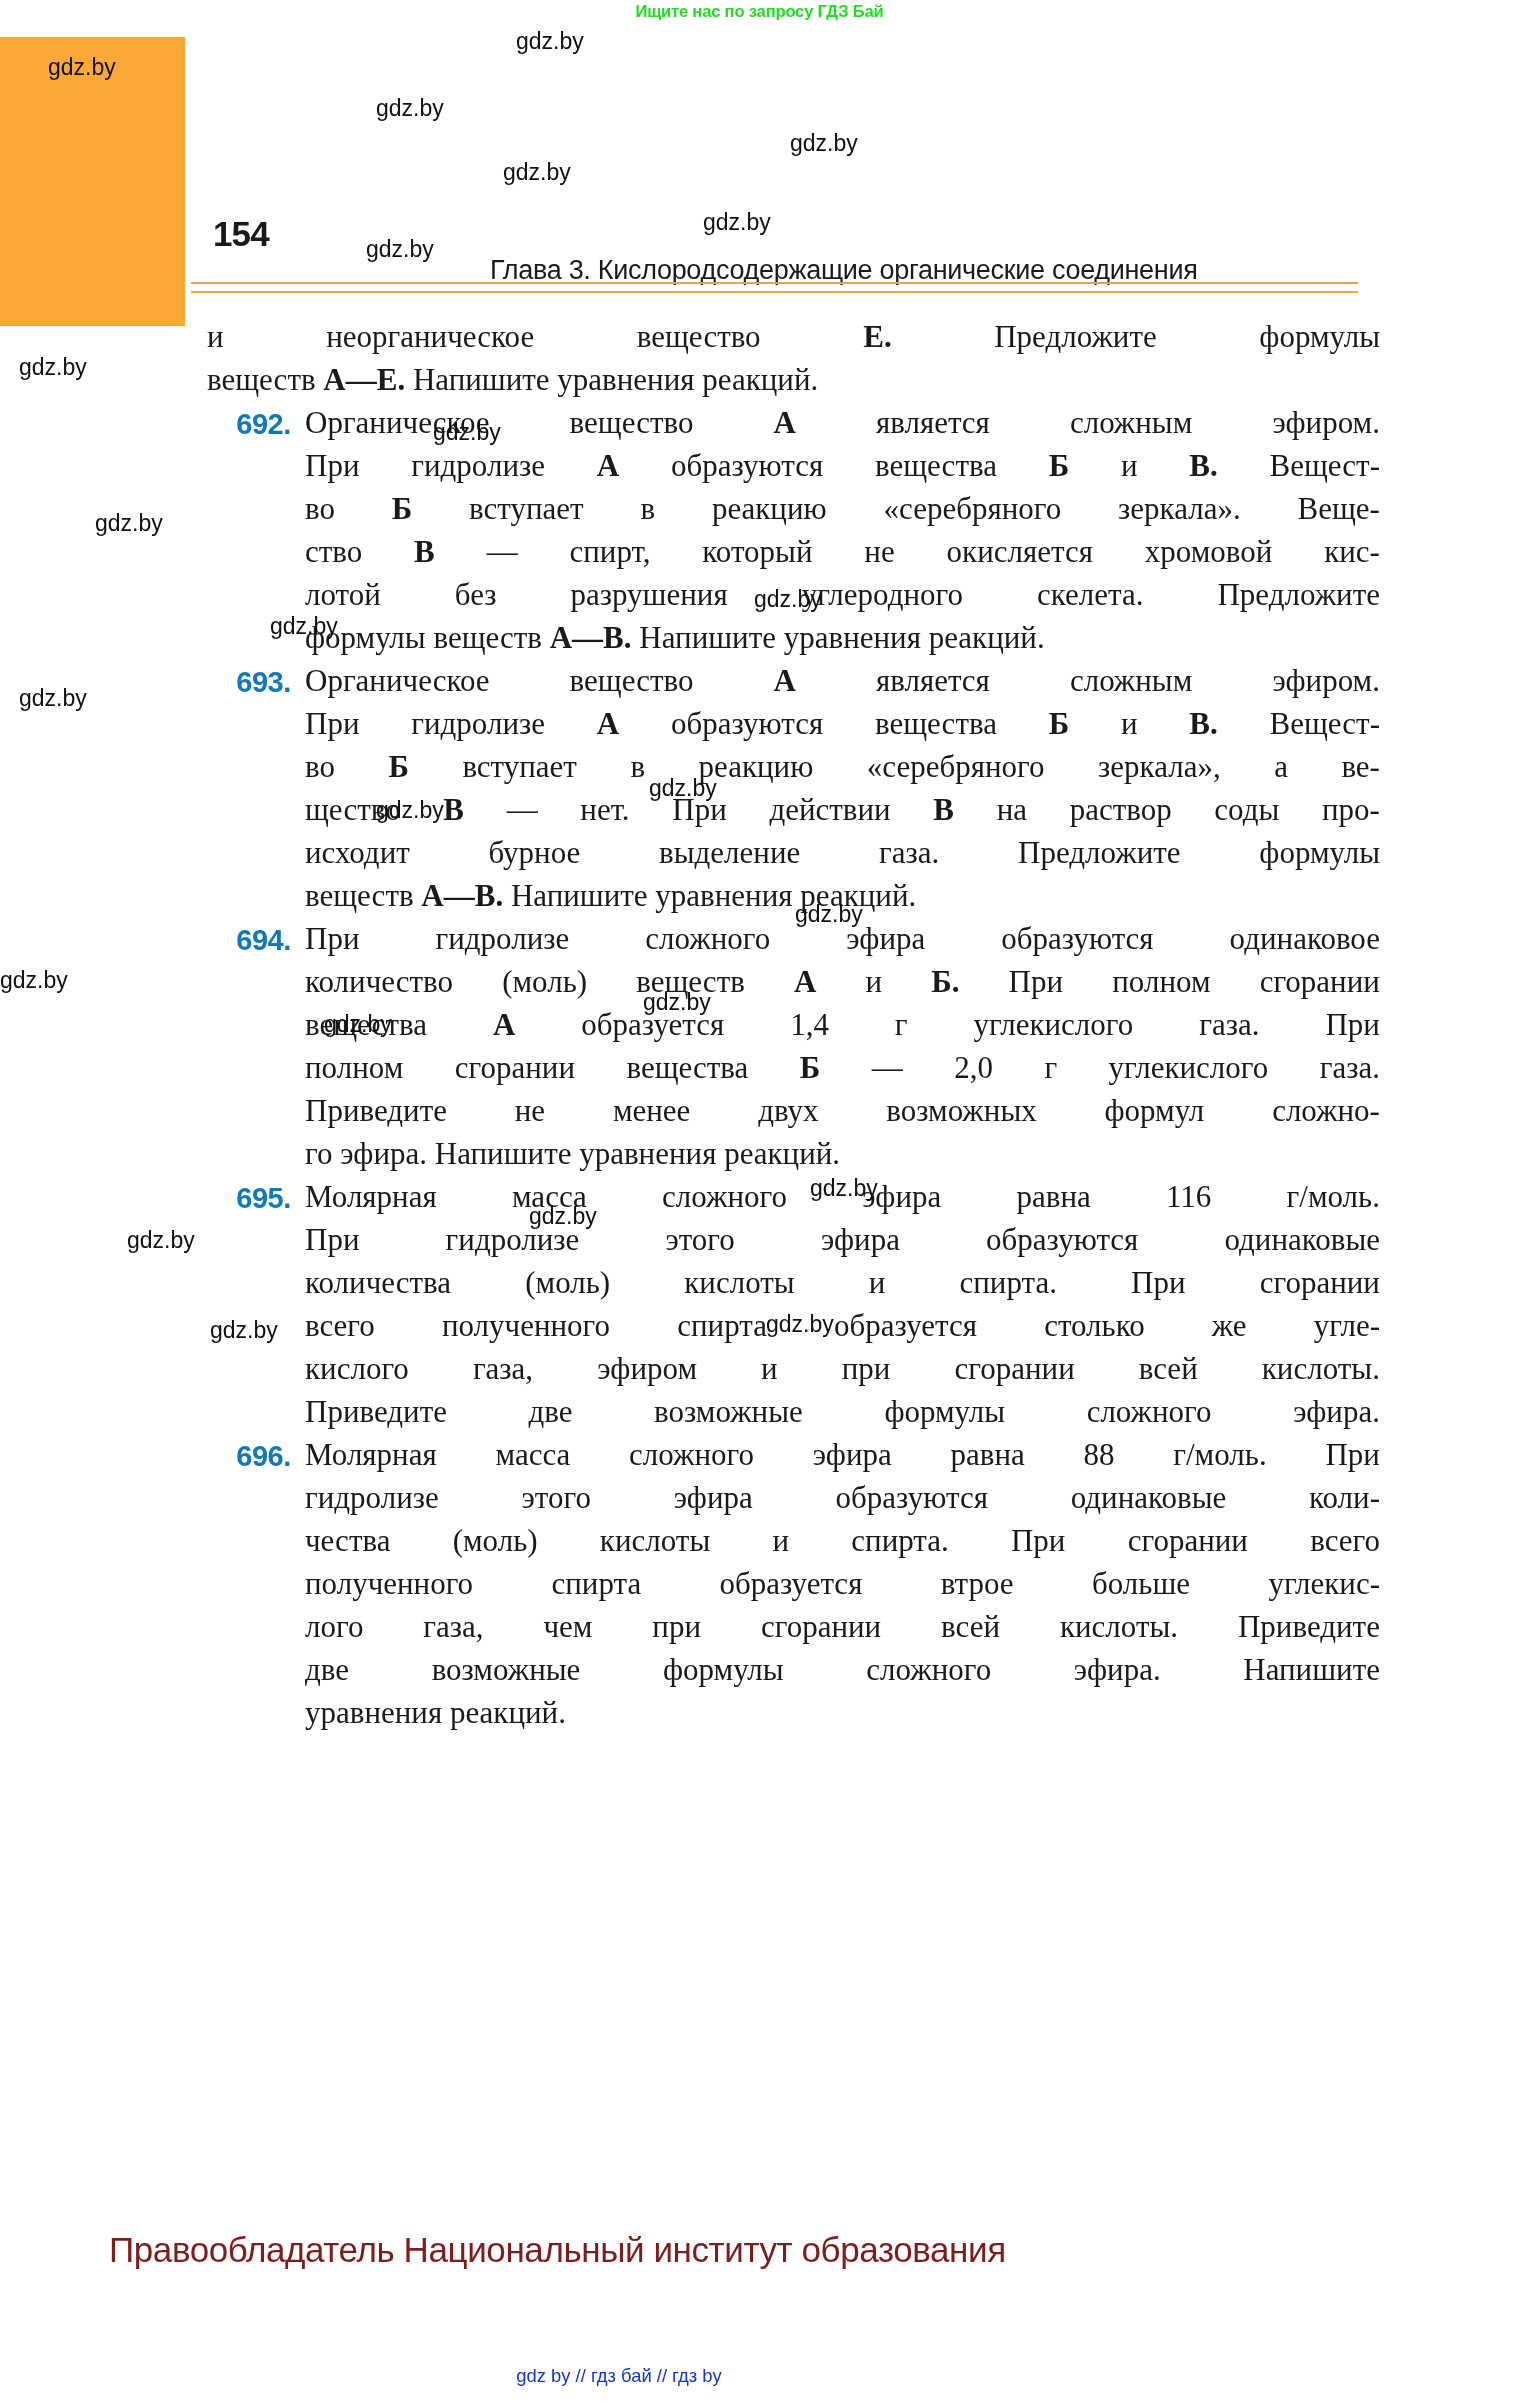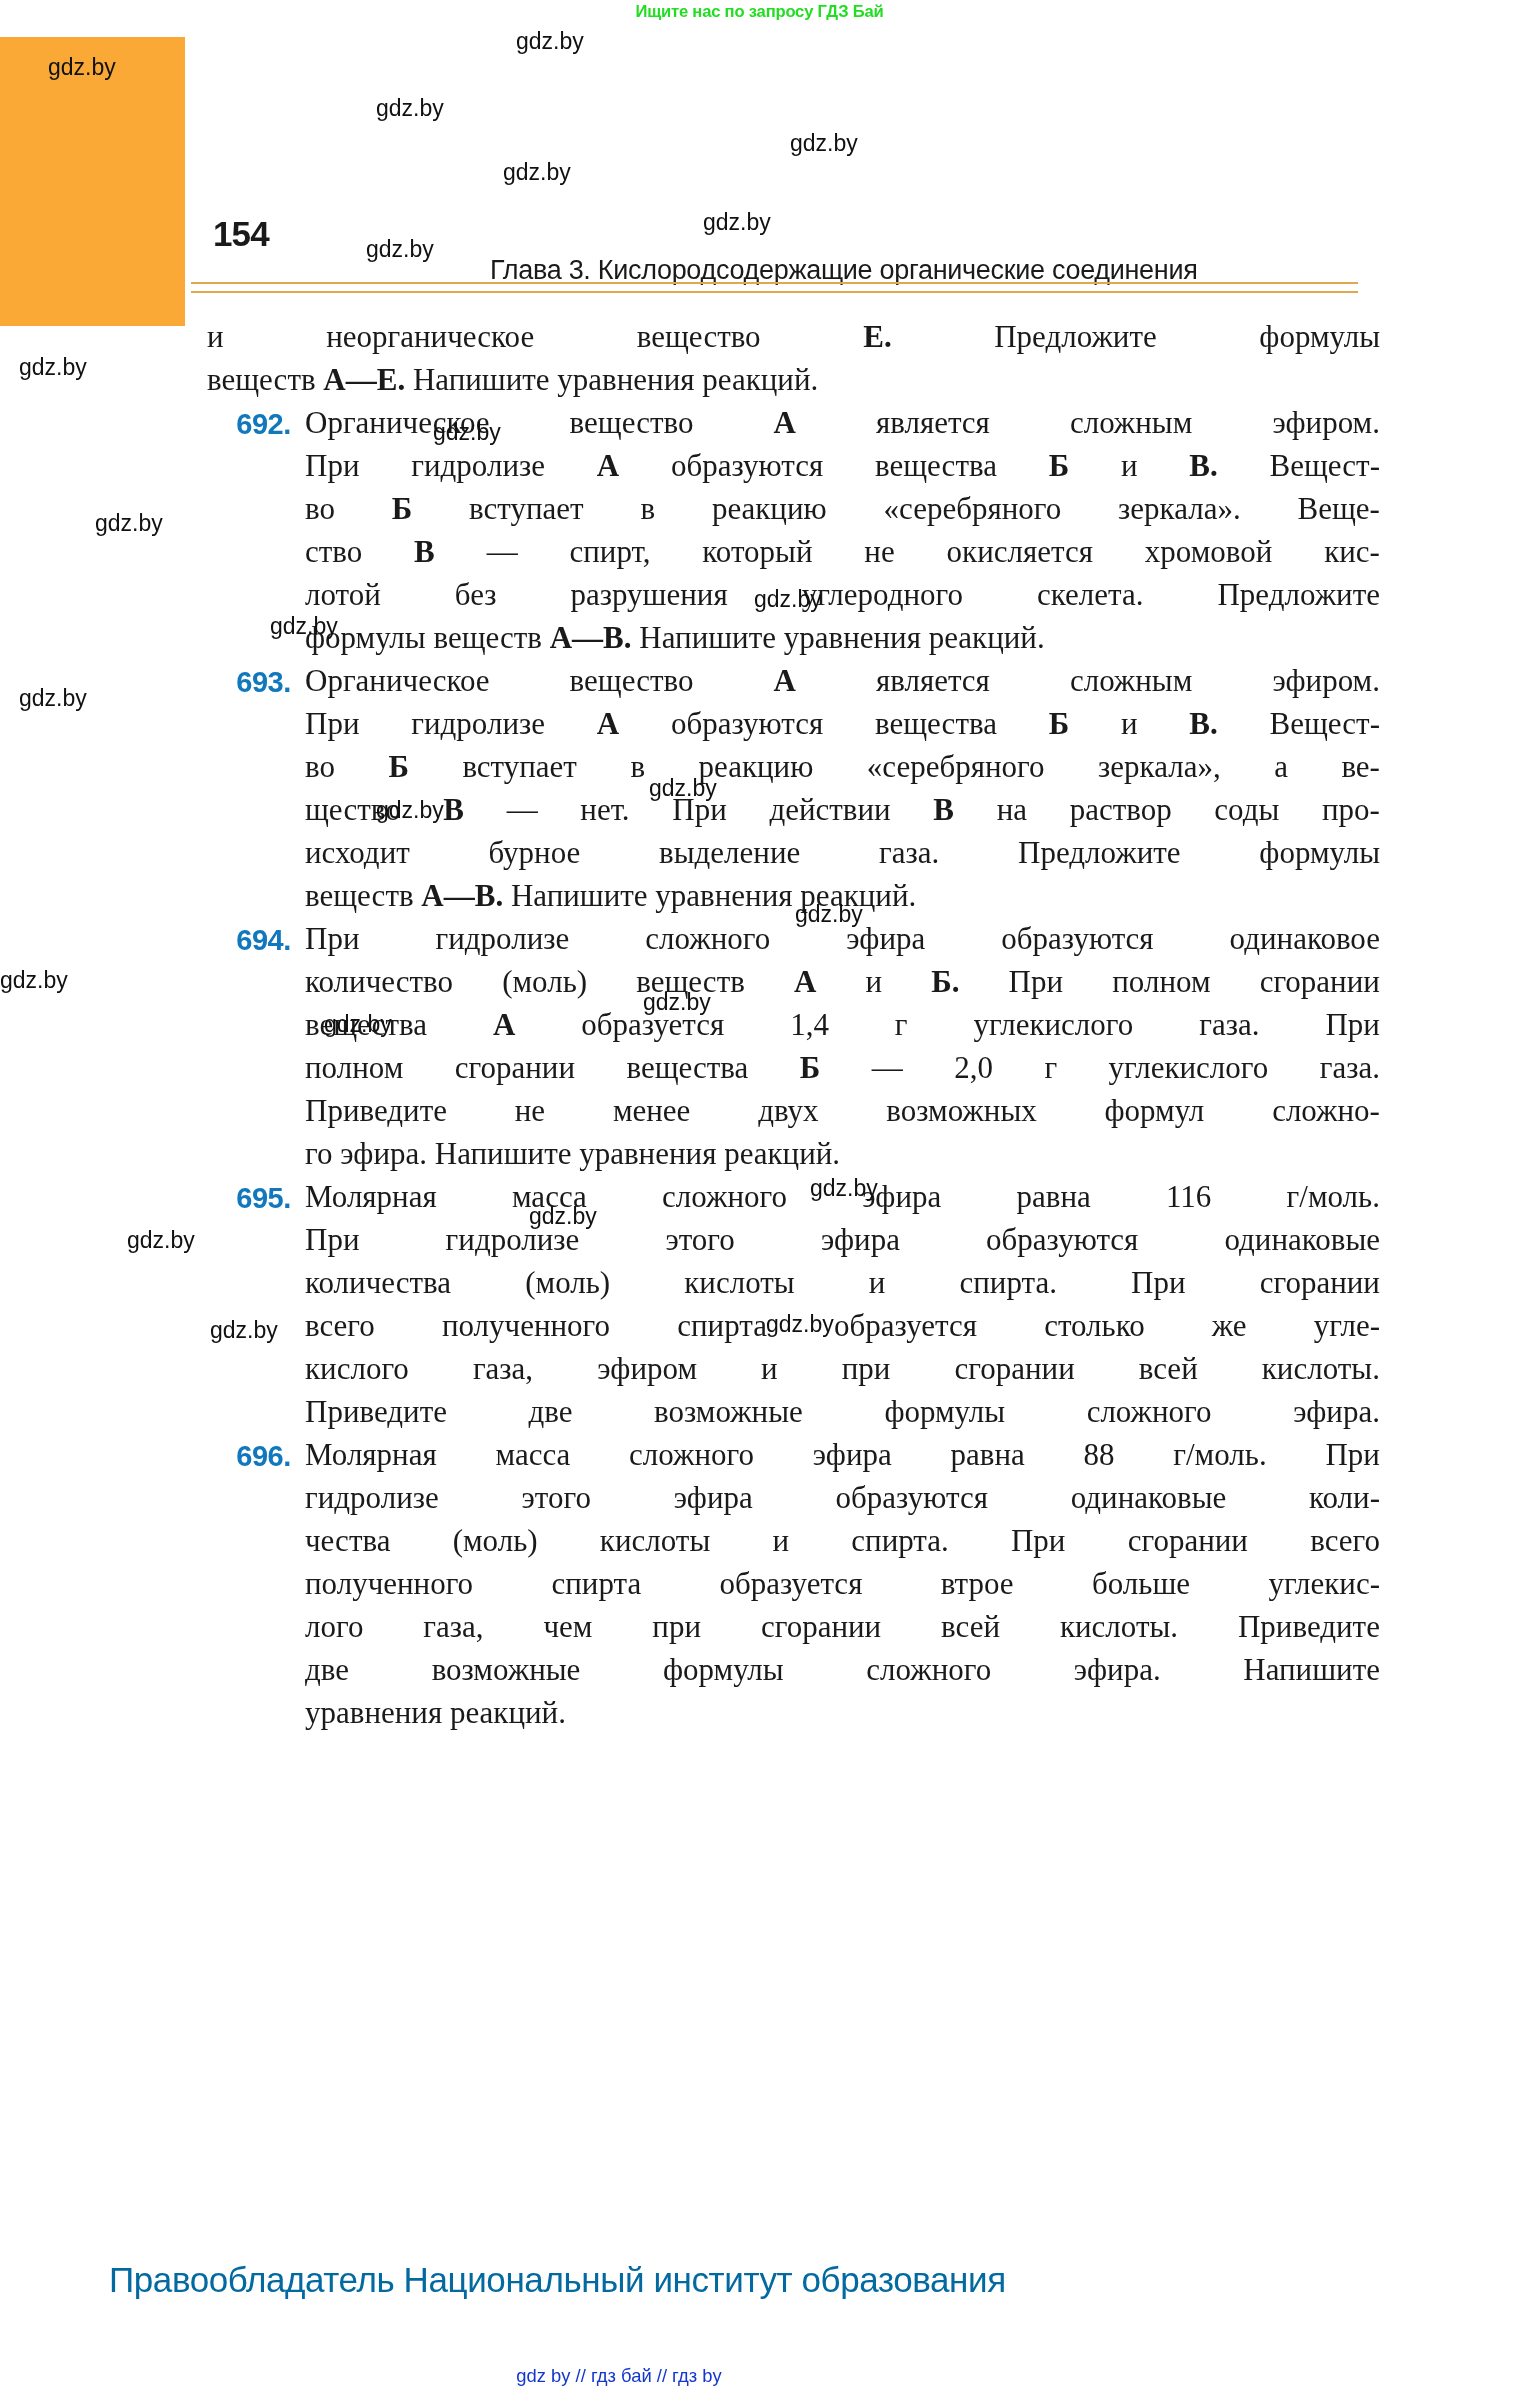--- a/index.html
+++ b/index.html
@@ -126,24 +126,23 @@
     pointer-events: none;
   }
 
   
   .copyright {
     position: absolute;
     left: 109px;
     top: 2230px;
     font-family: "Liberation Sans", sans-serif;
     font-size: 35px;
-    color: #0369a1;
+    color: #7f1d1d;
     white-space: nowrap;
     letter-spacing: -0.4px;
-    margin-top: 30px;
   }
 
   
   .footer-links {
     position: absolute;
     left: 0;
     top: 2365px;
     width: 1238px;
     text-align: center;
     font-family: "Liberation Sans", sans-serif;

